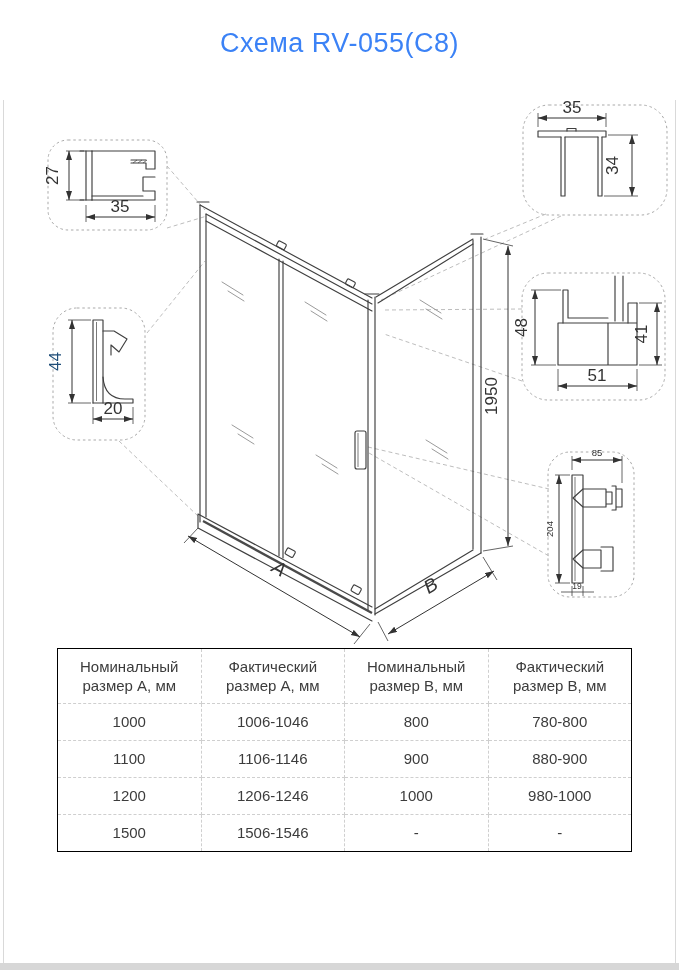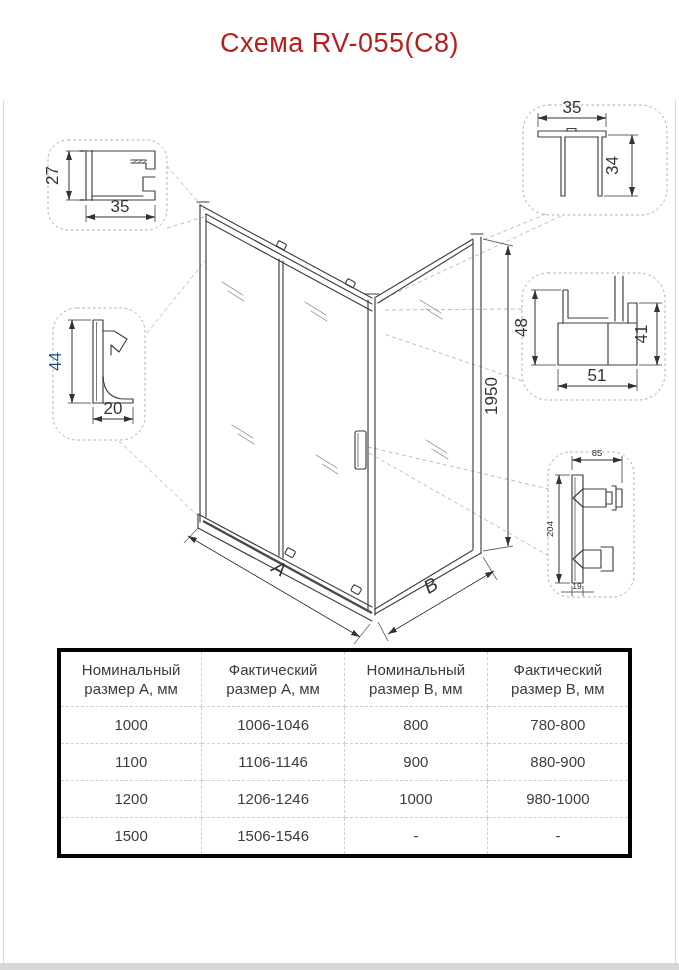--- a/index.html
+++ b/index.html
@@ -1,37 +1,37 @@
 <!DOCTYPE html>
 <html><head>
 <meta charset="utf-8">
 <style>
   html,body{margin:0;padding:0;background:#fff;}
   #page{position:relative;width:679px;height:970px;background:#fff;overflow:hidden;
         font-family:"Liberation Sans",sans-serif;color:#3a3a3a;}
   #title{position:absolute;left:0;top:28px;width:679px;text-align:center;
-         font-size:27px;color:#b91c1c;letter-spacing:.5px;}
+         font-size:27px;color:#3b82f6;letter-spacing:.5px;}
   svg{position:absolute;left:0;top:70px;}
   svg text{font-family:"Liberation Sans",sans-serif;fill:#333;}
   .prof{fill:none;stroke:#3f3f3f;stroke-width:1.15;stroke-linecap:round;stroke-linejoin:round;}
   .thin{fill:none;stroke:#3f3f3f;stroke-width:.7;}
   .ext{fill:none;stroke:#3f3f3f;stroke-width:.8;}
   .dim{fill:none;stroke:#333;stroke-width:1;}
   .bub{fill:none;stroke:#a9a9a9;stroke-width:1;stroke-dasharray:2.5 2.8;}
   .lead{fill:none;stroke:#b5b5b5;stroke-width:.9;stroke-dasharray:4 3;}
   .glass{fill:none;stroke:#9b9b9b;stroke-width:1;stroke-linecap:round;}
   .dimtxt{font-size:17px;}
   .dimtxt-s{font-size:9.5px;}
   .dimtxt-xs{font-size:8.5px;}
   .ab{font-size:19px;font-style:italic;}
   .navy{fill:#1f4e79;}
   .edge{position:absolute;width:1px;background:#d9d9d9;top:100px;height:863px;}
   #bottombar{position:absolute;left:0;top:963px;width:679px;height:7px;background:#d7d7d7;}
   .spec-table{position:absolute;left:57px;top:648px;width:575px;border-collapse:collapse;
-              table-layout:fixed;border:4px solid #000000;}
+              table-layout:fixed;border:1px solid #000000;}
   .spec-table th,.spec-table td{border:1px dashed #cfcfcf;text-align:center;vertical-align:middle;
               font-size:15px;color:#3c3c3c;padding:0 6px;font-weight:400;line-height:1.3;}
   .spec-table th{height:54px;}
   .spec-table td{height:36px;}
 </style>
 </head>
 <body>
 
 <div id="page">
 

